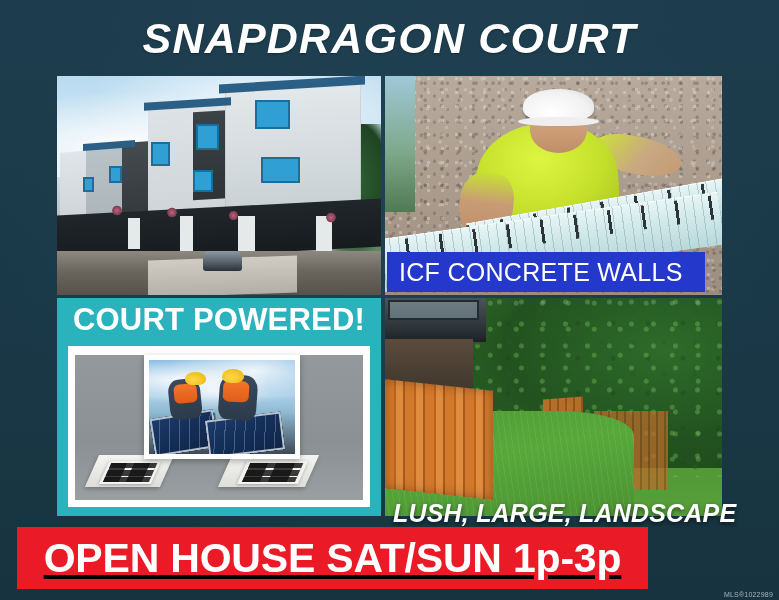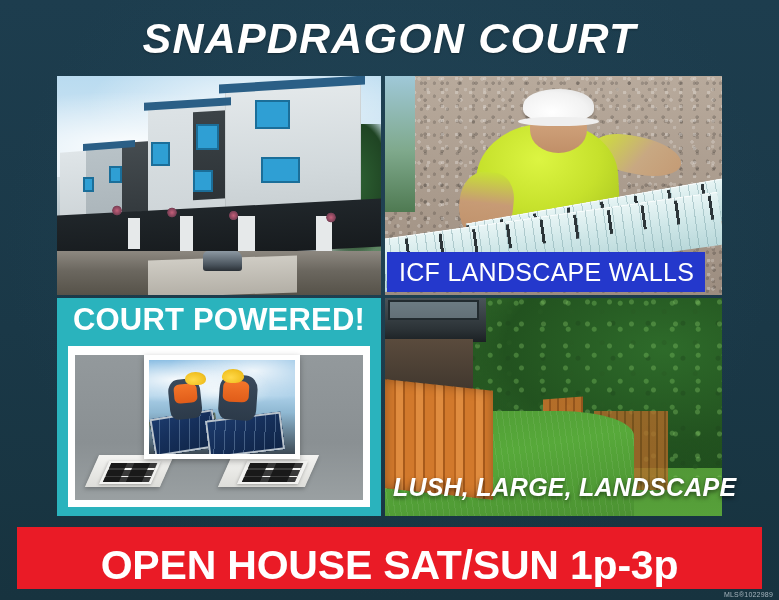--- a/index.html
+++ b/index.html
@@ -466,21 +466,21 @@
   }
   .banner-solar .banner-text {
     color: #ffffff;
     font-size: 31px;
     font-weight: bold;
     letter-spacing: 0.2px;
     white-space: nowrap;
   }
   .banner-land {
     left: 387px;
-    top: 470px;
+    top: 496px;
     width: 335px;
     height: 34px;
     justify-content: flex-start;
     padding-left: 6px;
     box-sizing: border-box;
   }
   .banner-land .banner-text {
     color: #ffffff;
     font-size: 25px;
     font-weight: bold;
@@ -488,27 +488,28 @@
     letter-spacing: 0.2px;
     white-space: nowrap;
     text-shadow: 0 2px 4px rgba(0,0,0,0.55);
   }
 
   
   .openhouse {
     position: absolute;
     left: 17px;
     top: 527px;
-    width: 745px;
+    width: 631px;
     height: 62px;
     background: #ea1b26;
     display: flex;
-    align-items: flex-end;
+    align-items: center;
     justify-content: center;
     z-index: 7;
+    text-decoration: underline;
   }
   .openhouse-text {
     color: #ffffff;
     font-size: 41px;
     font-weight: bold;
     letter-spacing: -0.2px;
     white-space: nowrap;
   }
 
   
@@ -651,21 +652,21 @@
         <div class="land-lawn">
           <div class="land-lawn-texture"></div>
         </div>
         <div class="land-fence"></div>
       </div>
     </div>
 
   </div>
 
   <div class="banner banner-icf">
-    <span class="banner-text">ICF LANDSCAPE WALLS</span>
+    <span class="banner-text">ICF CONCRETE WALLS</span>
   </div>
 
   <div class="banner banner-solar">
     <span class="banner-text">COURT POWERED!</span>
   </div>
 
   <div class="banner banner-land">
     <span class="banner-text">LUSH, LARGE, LANDSCAPE</span>
   </div>
 

